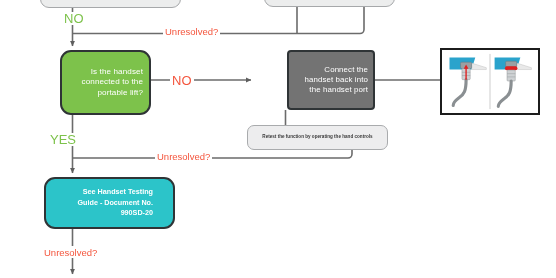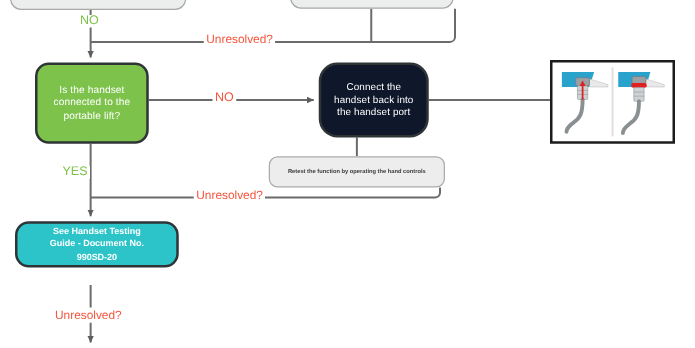--- a/index.html
+++ b/index.html
@@ -2,71 +2,71 @@
 <html><head>
 <meta charset="utf-8">
 <style>
   html,body{margin:0;padding:0;background:#ffffff;}
   body{width:556px;height:278px;position:relative;overflow:hidden;
        font-family:"Liberation Sans","DejaVu Sans",sans-serif;}
 
   #canvas{position:absolute;inset:0;width:556px;height:278px;}
 
   .node{position:absolute;box-sizing:border-box;display:flex;
-        align-items:center;justify-content:center;text-align:center;
-        line-height:1.28;}
+        align-items:center;justify-content:center;text-align:right;
+        line-height:1.28;margin-left:32px;}
 
   
   .ghost-box{
     background:#eceded;border:1.6px solid #a6a8aa;border-radius:9px;
   }
   #ghost-left{left:8px;top:-26px;width:141px;height:34px;}
   #ghost-right{left:232px;top:-26px;width:131px;height:33px;}
 
   
   #green-decision{
     left:28px;top:50px;width:91px;height:65px;
     background:#7dc24b;border:2.2px solid #2f3436;border-radius:11px;
     color:#ffffff;font-size:8.1px;letter-spacing:.1px;padding:0 6px;
   }
 
   
   #blue-action{
     left:255px;top:50px;width:88px;height:60px;
-    background:#0f172a;border:2.2px solid #2f3436;border-radius:15px;
+    background:#737373;border:2.2px solid #2f3436;border-radius:4px;
     color:#ffffff;font-size:7.9px;letter-spacing:.1px;padding:0 5px;
   }
 
   
   #gray-note{
     left:215px;top:125px;width:141px;height:25px;
     background:#ededee;border:1.3px solid #a9abad;border-radius:7px;
     color:#3a3a3a;font-size:4.6px;font-weight:bold;padding:0 6px;
     line-height:1.45;
   }
 
   
   #teal-ref{
-    left:12px;top:177px;width:131px;height:37px;
+    left:12px;top:177px;width:131px;height:52px;
     background:#2cc4c9;border:2.2px solid #2f3436;border-radius:11px;
     color:#ffffff;font-size:7.2px;font-weight:bold;padding:0 20px;
     line-height:1.45;
   }
 
   
   #photo{
     position:absolute;left:440px;top:48px;width:100px;height:67px;
     border:2.4px solid #1c1c1c;background:#ffffff;box-sizing:border-box;
     padding:2px;
   }
   #photo svg{display:block;width:100%;height:100%;}
 
   
   .edge-label{
-    position:absolute;font-size:10px;white-space:nowrap;
+    position:absolute;font-size:13px;white-space:nowrap;
     background:#ffffff;padding:0 2px;line-height:1;
   }
   .lbl-green{color:#7dc24b;}
   .lbl-red{color:#f4553d;}
 
   #lbl-no-top{left:62px;top:12px;}
   #lbl-no-mid{left:170px;top:74px;}
   #lbl-yes{left:48px;top:133px;}
   #lbl-unres-1{left:163px;top:27px;font-size:9.5px;}
   #lbl-unres-2{left:155px;top:152px;font-size:9.5px;}

